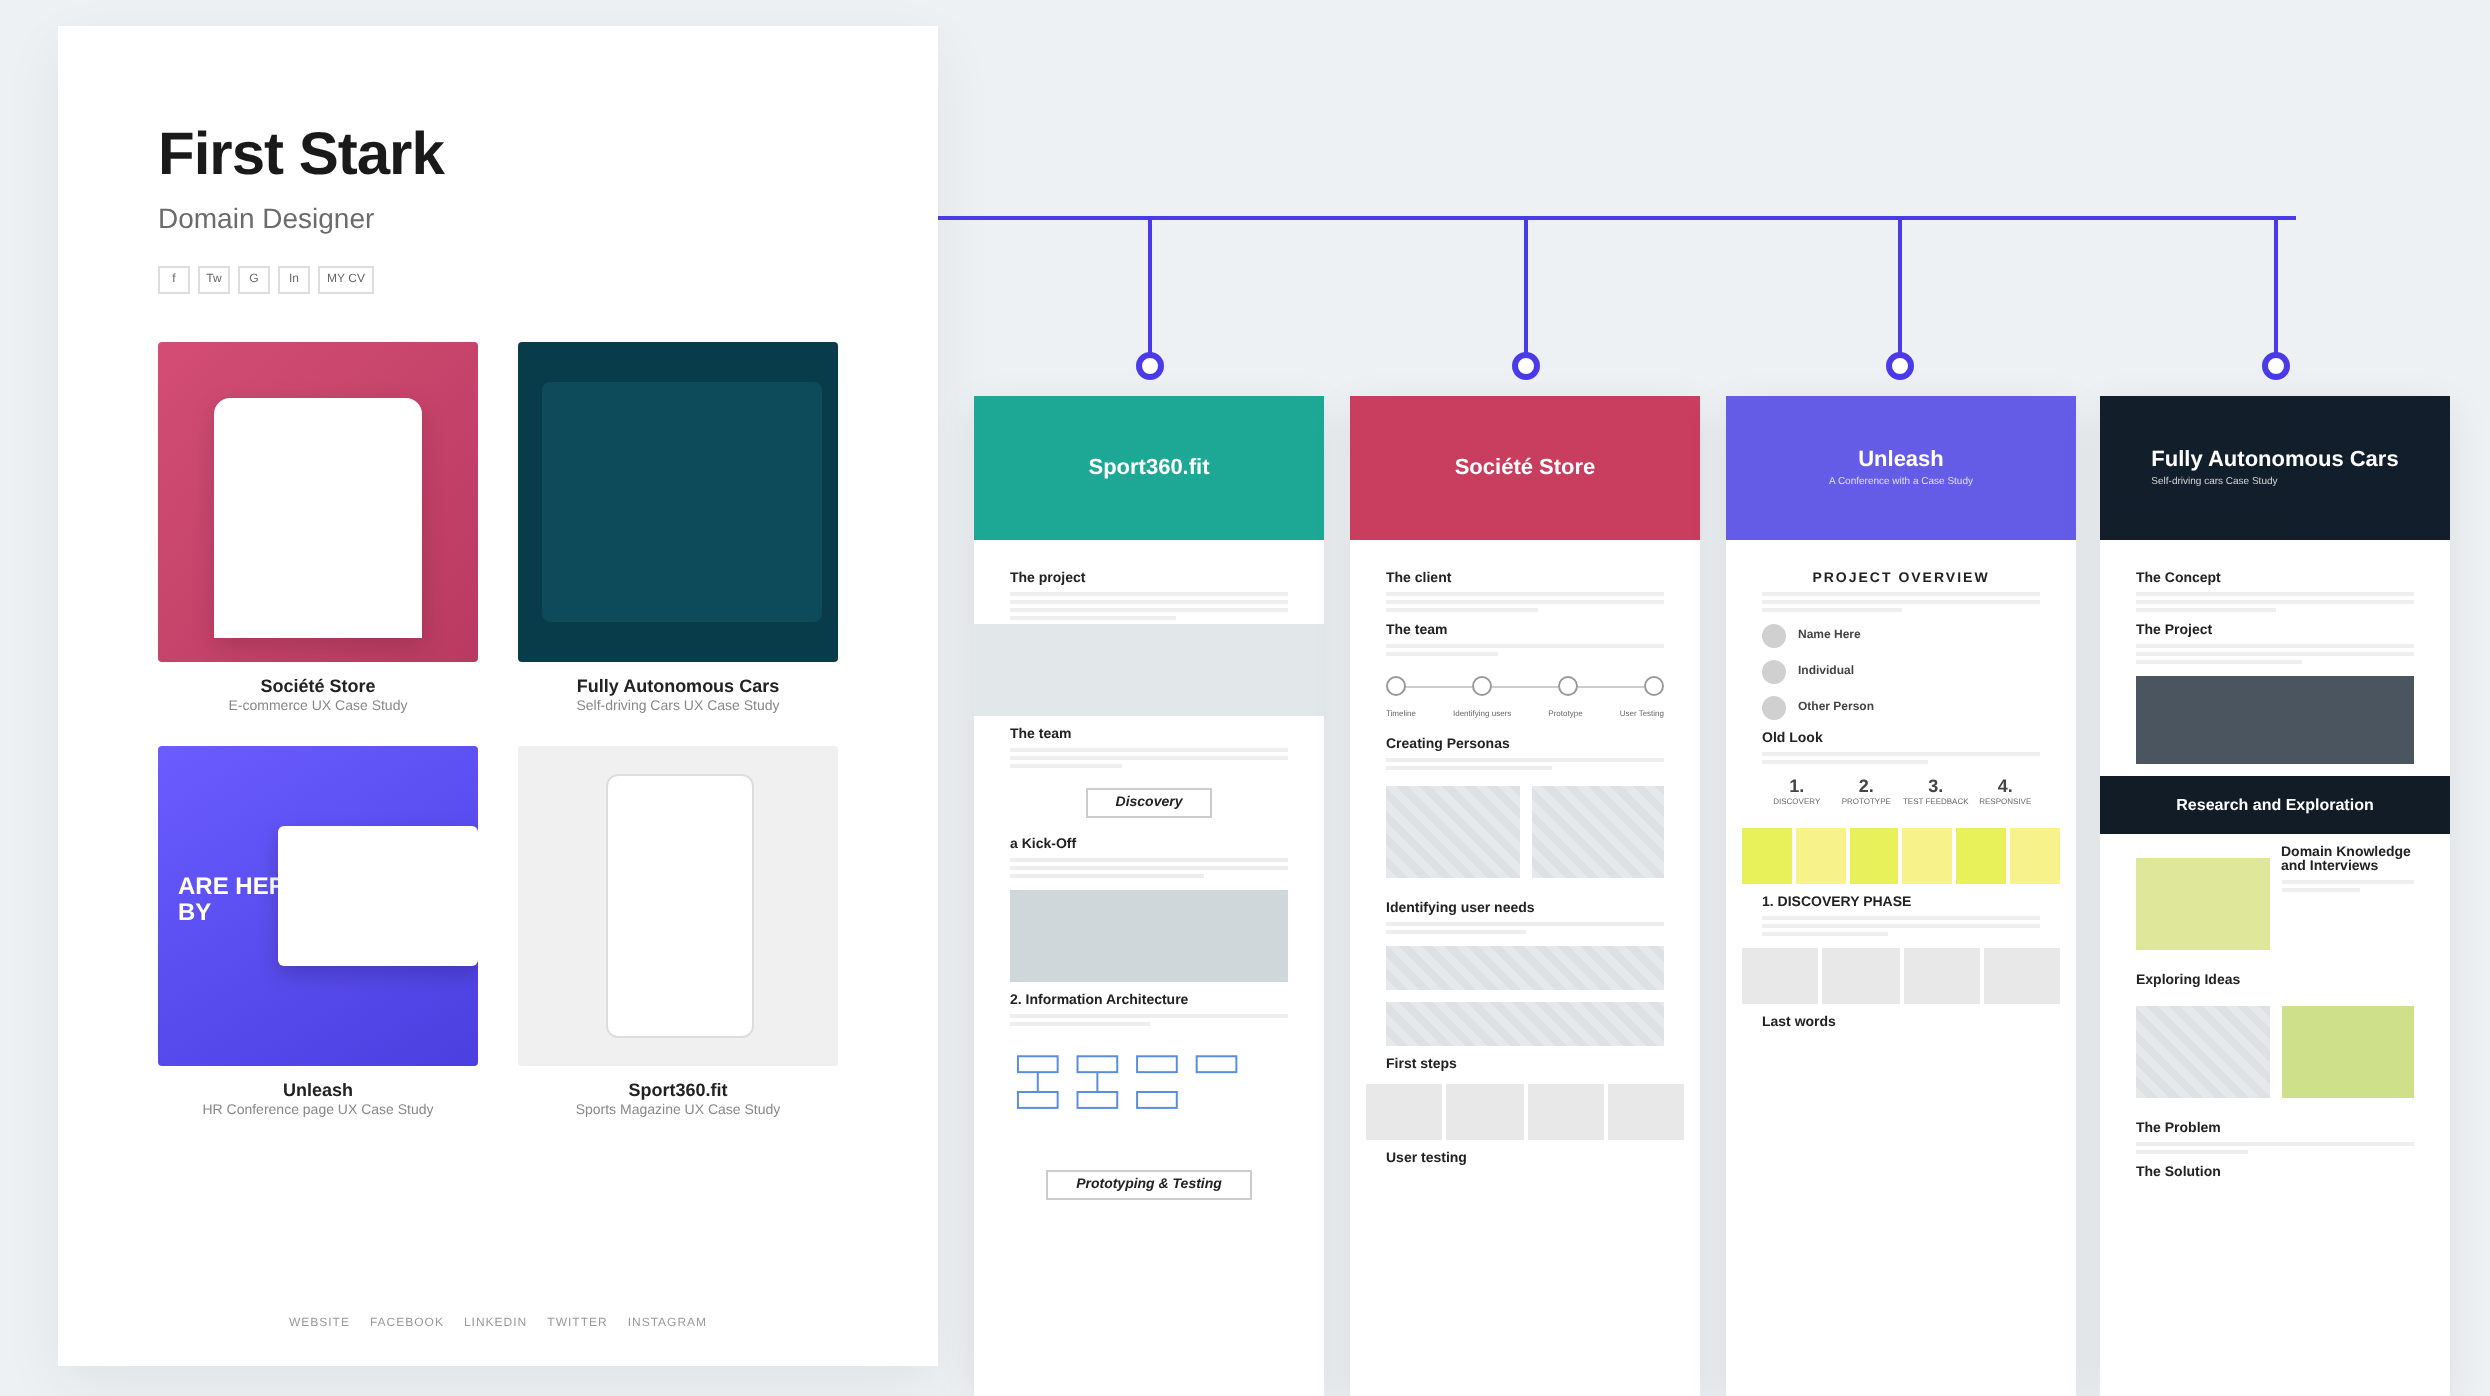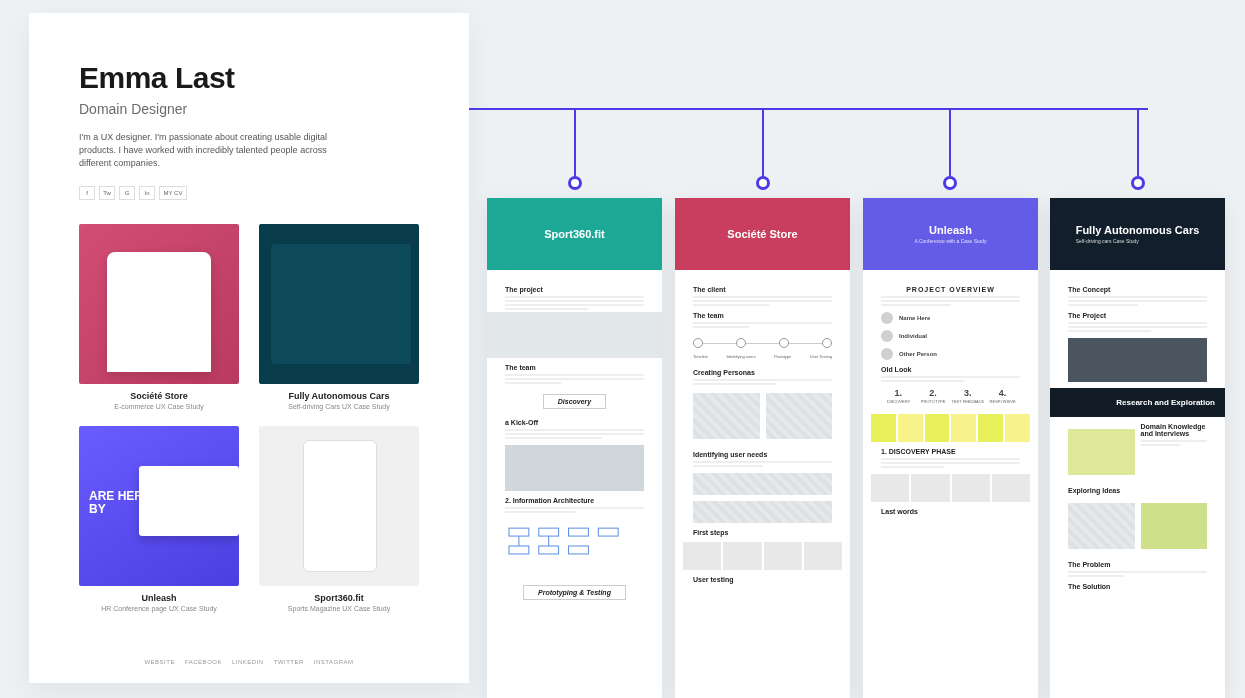--- a/index.html
+++ b/index.html
@@ -98,21 +98,21 @@
   .body { padding:10px 18px 0; font-size:6px; color:#444; }
   .body h5 { font-size:7px; font-weight:700; color:#222; margin:6px 0 3px; }
   .body p  { line-height:1.4; color:#888; margin-bottom:6px; }
   .body p.line { height:2px; background:#eee; margin:2px 0; border:none; }
   .chip { display:inline-block; border:1px solid #ccc; padding:3px 14px; font-size:7px; font-weight:600; font-style:italic; color:#222; }
 
   .photo { height:46px; background:#cfd7db; margin:6px 0; }
   .photo.wide { margin:0 -18px; opacity:.6; }
 
   .darkband { background:#111c27; color:#fff; font-size:8px; font-weight:700;
-    padding:10px; text-align:right; margin:0 -18px; }
+    padding:10px; text-align:center; margin:0 -18px; }
   .purpleband { background:#5a4de0; color:#fff; font-size:8px; font-weight:700; letter-spacing:.5px;
     padding:10px; text-align:center; margin:8px -18px; }
 
   .team { display:flex; flex-direction:column; gap:6px; margin:6px 0; }
   .team .m { display:flex; align-items:center; gap:6px; }
   .team .m .av { width:12px; height:12px; border-radius:50%; background:#d0d0d0; }
   .team .m span { font-size:6px; font-weight:600; }
 
   .steps4 { display:flex; justify-content:space-between; margin:6px 0 10px; }
   .steps4 div { text-align:center; flex:1; }
@@ -140,23 +140,22 @@
     font-size:7px; padding:3px 14px; border-radius:10px;}
   .change-lbl{ position:absolute; left:86px; bottom:24px; font-size:6px; color:#88a2aa;}
   .auto-text{ position:absolute; left:24px; top:44px; color:#cde; font-size:6px; line-height:1.5;}
 
   .ul-text{ position:absolute; left:10px; top:64px; color:#fff; font-weight:800; font-size:12px; line-height:1.05;}
 </style>
 </head>
 <body>
 
 <div class="portfolio">
-  <h1 class="name">Emma Last</h1>
+  <h1 class="name">First Stark</h1>
   <div class="role">Domain Designer</div>
-  <p class="bio">I'm a UX designer. I'm passionate about creating usable digital products. I have worked with incredibly talented people across different companies.</p>
 
   <div class="social">
     <a class="sbtn">f</a>
     <a class="sbtn">Tw</a>
     <a class="sbtn">G</a>
     <a class="sbtn">In</a>
     <a class="sbtn wide">MY CV</a>
   </div>
 
   <div class="grid">

